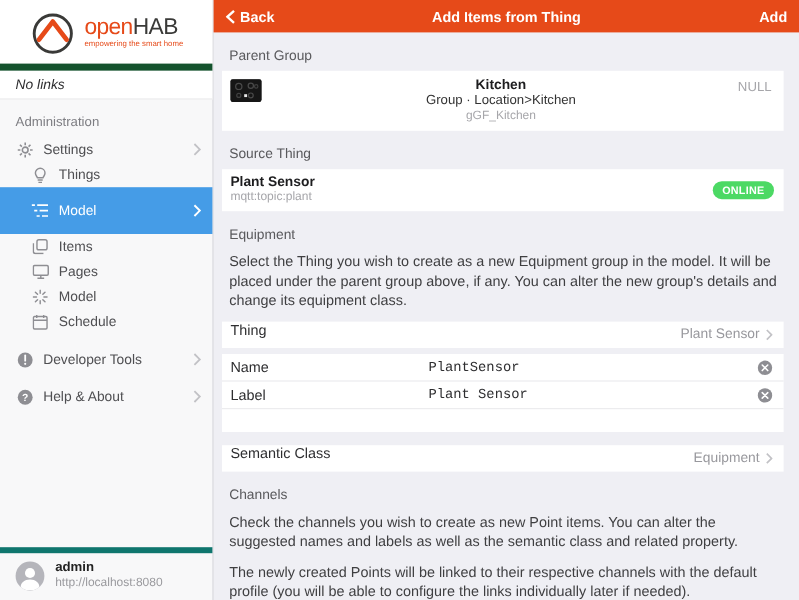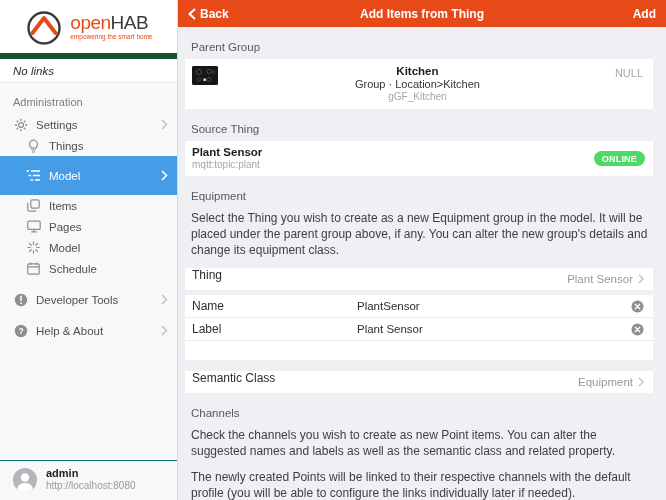--- a/index.html
+++ b/index.html
@@ -17,21 +17,21 @@
   .tagline { font-size:6.5px; color:#e64a19; text-align:right; margin-top:1px; }
   .no-pages { height:24px; background:#fff; border-bottom:1px solid #e9e9eb; display:flex; align-items:center; padding-left:13px; font-style:italic; font-size:11.5px; color:#2c2c2e; }
   .admin-label { margin:13px 0 6px 13px; font-size:11px; color:#7d7d82; }
   .nav { display:flex; flex-direction:column; }
   .nav-item { height:21px; display:flex; align-items:center; padding:0 9px 0 13px; font-size:11.5px; color:#4f4f52; cursor:pointer; }
   .nav-item .icn { width:15px; height:15px; margin-right:8px; display:flex; align-items:center; justify-content:center; flex:0 0 15px; }
   .nav-item.sub { padding-left:26px; }
   .nav-item.active { background:#459ce7; color:#fff; height:39px; }
   .nav-item .chev { margin-left:auto; display:flex; }
   .gap-top { margin-top:10px; }
-  .user-row { margin-top:auto; border-top:1px solid #0f766e; padding:6px 13px 8px 13px; display:flex; align-items:center; gap:9px; cursor:pointer; }
+  .user-row { margin-top:auto; border-top:5px solid #0f766e; padding:6px 13px 8px 13px; display:flex; align-items:center; gap:9px; cursor:pointer; }
   .avatar { width:24px; height:24px; border-radius:50%; background:#b5b5bb; overflow:hidden; display:flex; flex:0 0 24px; }
   .user-name { font-size:11px; font-weight:700; color:#222; line-height:13px; }
   .user-url { font-size:10px; color:#9a9a9e; line-height:12px; }
 
   
   .main { flex:1; display:flex; flex-direction:column; min-width:0; }
   .navbar { position:relative; height:27px; background:#e64a19; display:flex; align-items:center; padding:0 10px; color:#fff; flex:0 0 27px; }
   .navbar .title { position:absolute; left:0; right:0; text-align:center; font-size:12px; font-weight:700; }
   .back-btn { display:flex; align-items:center; gap:4px; font-size:12px; font-weight:700; z-index:1; cursor:pointer; }
   .add-btn { margin-left:auto; font-size:12px; font-weight:700; z-index:1; cursor:pointer; }
@@ -54,21 +54,21 @@
   .desc { margin:8px 16px 10px 13px; font-size:12px; line-height:16px; color:#3f3f41; }
 
   .row-card { display:flex; justify-content:space-between; height:22px; padding:0 9px 0 7px; cursor:pointer; }
   .row-label { font-size:12px; color:#2e2e30; }
   .row-value { display:flex; align-items:center; gap:5px; font-size:11.5px; color:#98989d; }
 
   .form-card { margin-top:5px; padding-bottom:19px; }
   .form-row { display:flex; align-items:center; height:23px; padding:0 9px 0 7px; }
   .form-row.bordered { border-bottom:1px solid #ececee; }
   .form-label { flex:0 0 165px; font-size:12px; color:#2e2e30; }
-  .form-input { flex:1; border:none; outline:none; background:transparent; font-family:Liberation Sans, sans-serif; font-size:11.5px; color:#2e2e30; padding:0; min-width:0; }
+  .form-input { flex:1; border:none; outline:none; background:transparent; font-family:Liberation Mono, monospace; font-size:11.5px; color:#2e2e30; padding:0; min-width:0; }
   .form-input::placeholder { color:#c9c9ce; }
   .clear-btn { display:flex; margin-left:6px; cursor:pointer; }
 
   .semantic-card { margin-top:11px; }
 </style>
 </head>
 <body>
 
 <div class="app">
 

